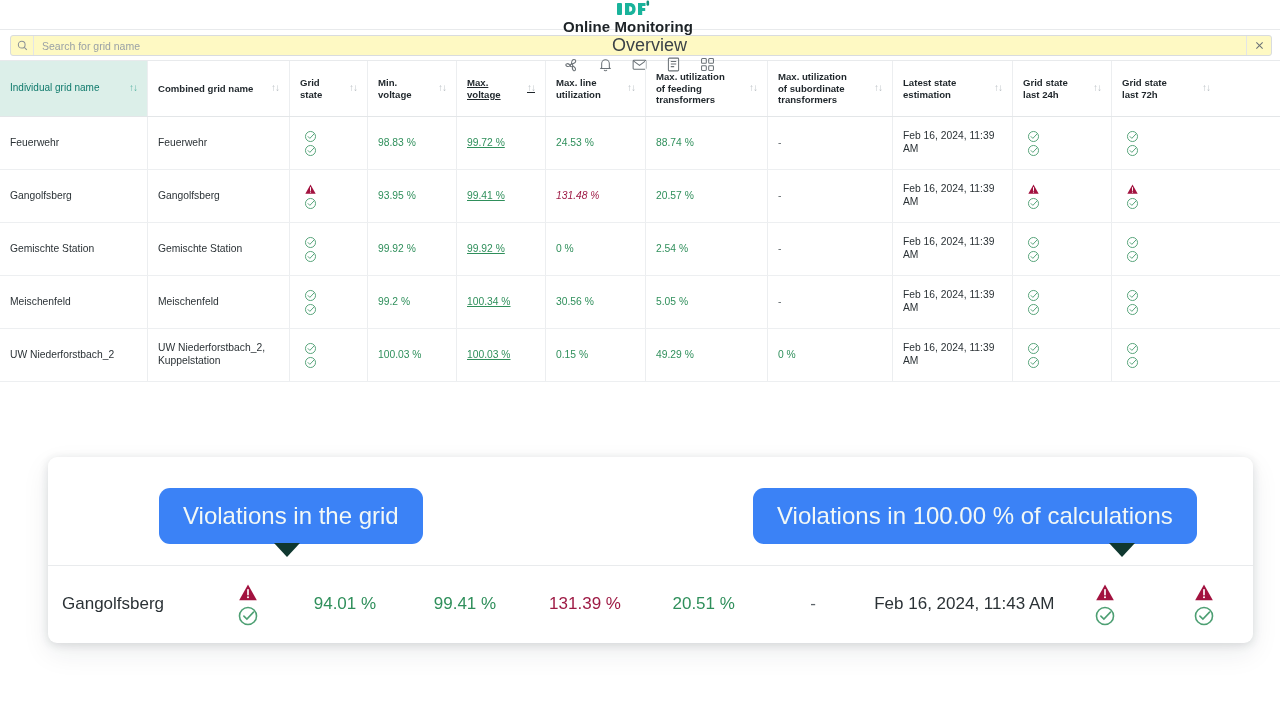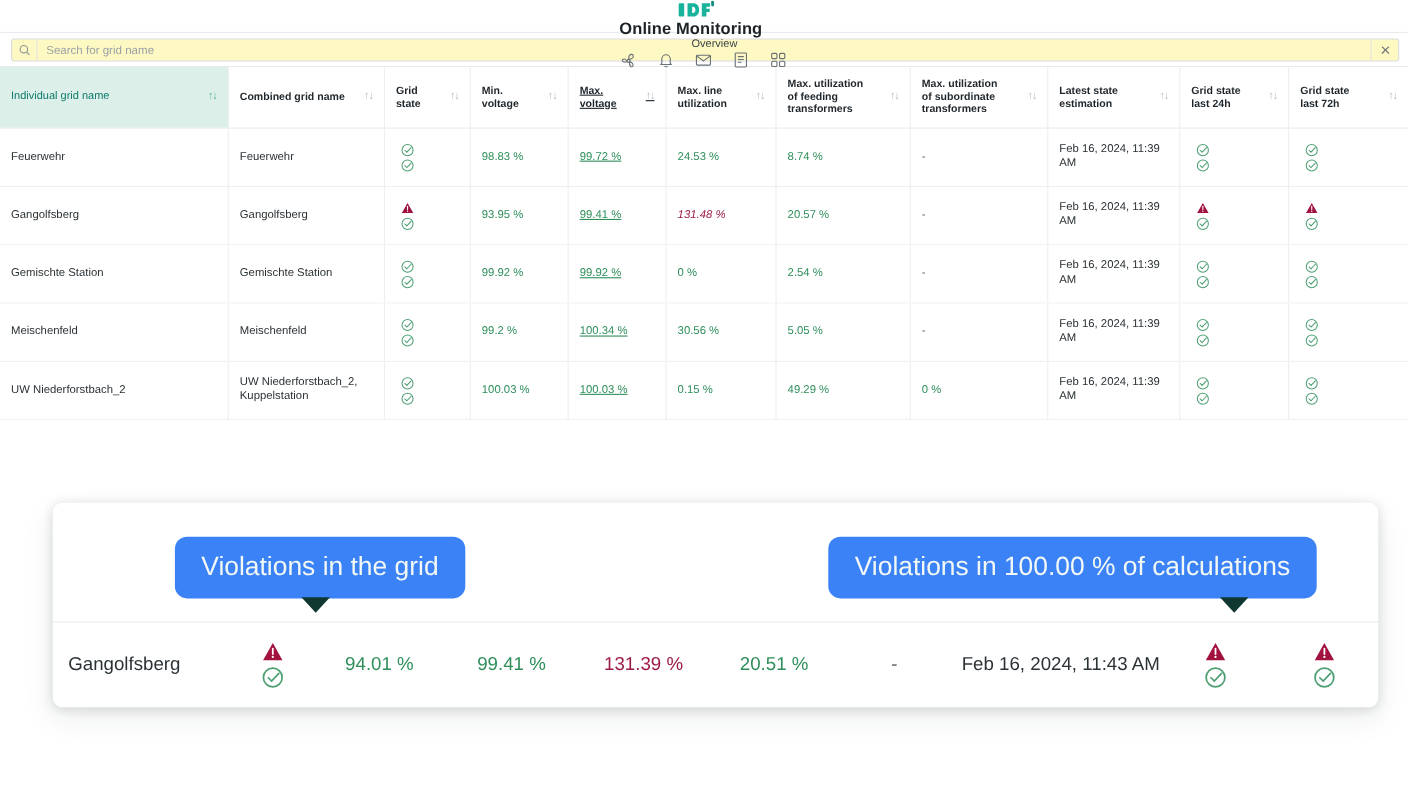--- a/index.html
+++ b/index.html
@@ -28,21 +28,21 @@
     margin-right: 10px;
   }
   .app-title {
     font-size: 15px;
     font-weight: bold;
     letter-spacing: .1px;
     color: #1c2226;
     margin-right: 22px;
   }
   .nav-link {
-    font-size: 10px;
+    font-size: 18px;
     color: #3c4348;
     margin-left: 21px;
   }
   .topbar-spacer { flex: 1; }
   .topicons { display: flex; align-items: center; gap: 17px; }
   .topicon { width: 17px; height: 17px; display: block; color: #6a7176; }
   .topicon svg { display: block; }
 
   
   .searchrow {
@@ -135,21 +135,21 @@
     line-height: 1.25;
     border-right: 1px solid #eceef0;
   }
   .td:last-child { border-right: 0; }
   .td.num { color: #2f8f5b; }
   .td.num.warn { color: #9e1b45; font-style: italic; }
   .td.muted { color: #5d656a; }
   .td.statecell { justify-content: flex-start; }
 
   
-  .c0 { width: 208px; }
+  .c0 { width: 148px; }
   .c1 { width: 142px; }
   .c2 { width: 78px; }
   .c3 { width: 89px; }
   .c4 { width: 89px; text-decoration: underline; }
   .c5 { width: 100px; }
   .c6 { width: 122px; }
   .c7 { width: 125px; }
   .c8 { width: 120px; }
   .c9 { width: 99px; }
   .c10 { width: 108px; }
@@ -394,21 +394,21 @@
               <svg viewBox="0 0 16 16" width="100%" height="100%" fill="none" stroke="currentColor" stroke-width="1.15">
                 <circle cx="8" cy="8" r="6.2"></circle>
                 <path d="M5 8.1l2.2 2.2L12 5.2" stroke-linecap="round"></path>
               </svg>
             </span>
           </span>
         </div>
         <div class="td c3 num">98.83 %</div>
         <div class="td c4 num">99.72 %</div>
         <div class="td c5 num">24.53 %</div>
-        <div class="td c6 num">8.74 %</div>
+        <div class="td c6 num">88.74 %</div>
         <div class="td c7 muted">-</div>
         <div class="td c8 muted" style="color: rgb(43, 50, 54);">Feb 16, 2024, 11:39 AM</div>
         <div class="td c9 statecell">
           <span class="statestack">
             <span class="ico ok">
               <svg viewBox="0 0 16 16" width="100%" height="100%" fill="none" stroke="currentColor" stroke-width="1.15">
                 <circle cx="8" cy="8" r="6.2"></circle>
                 <path d="M5 8.1l2.2 2.2L12 5.2" stroke-linecap="round"></path>
               </svg>
             </span>

